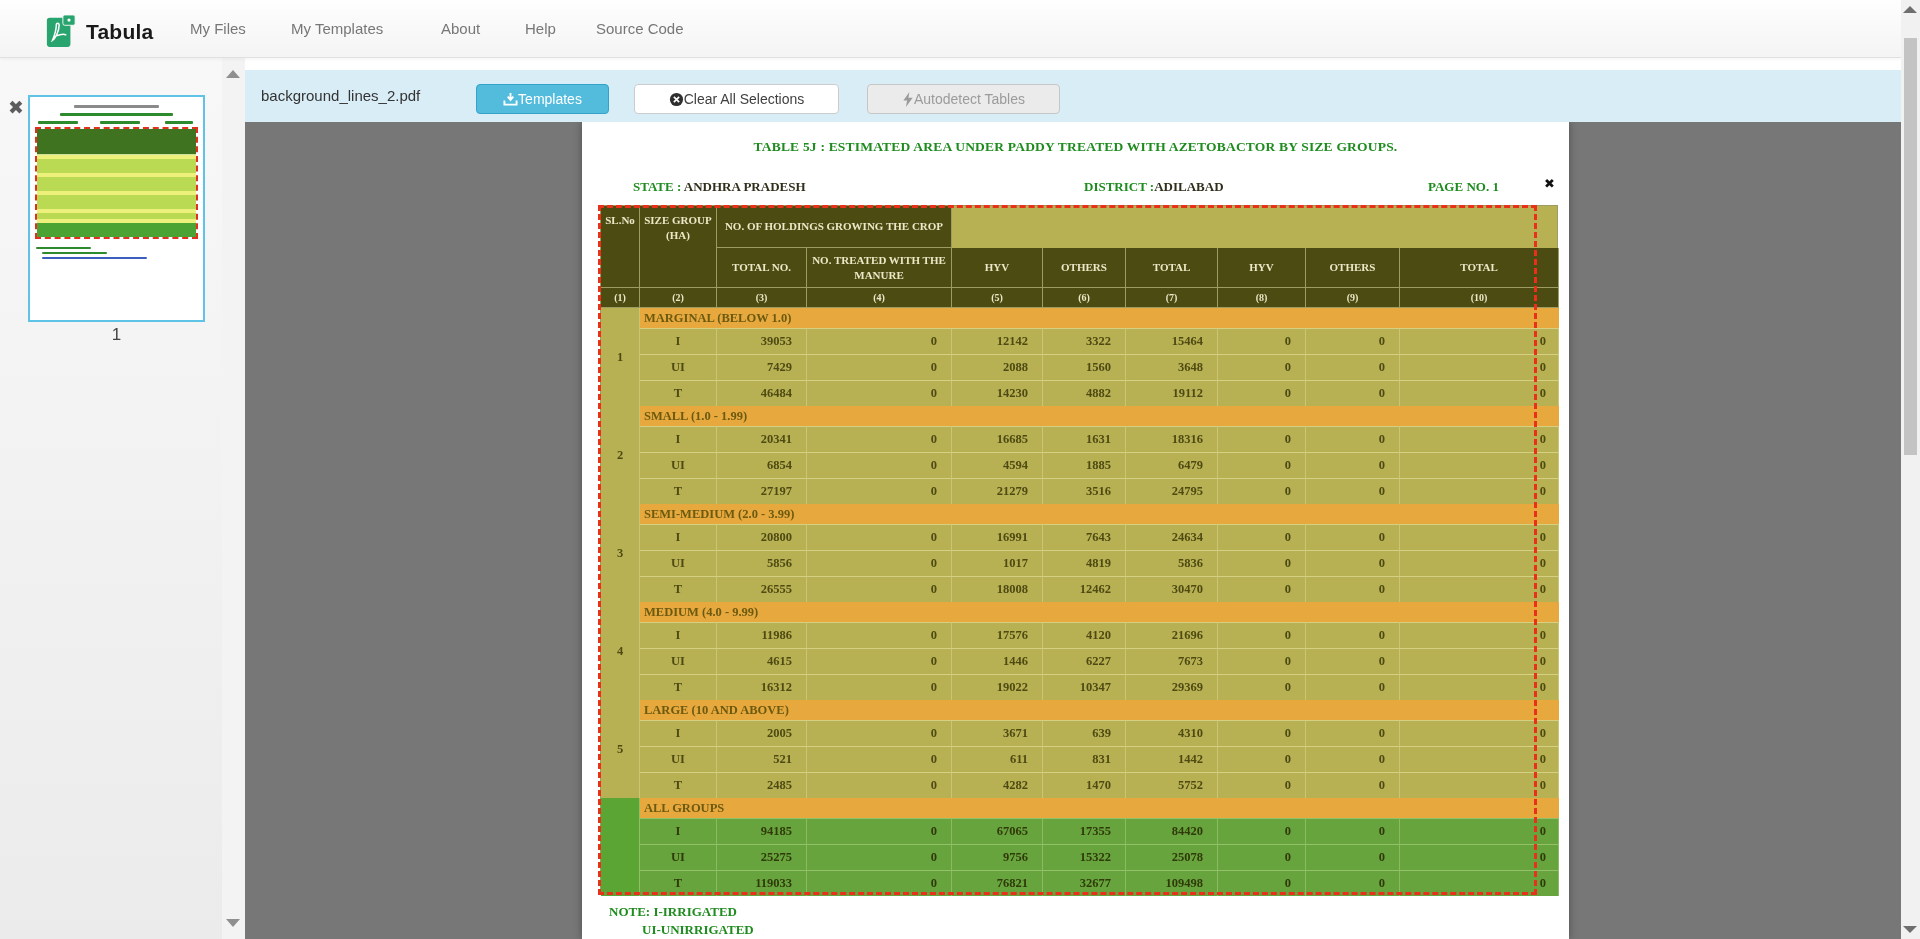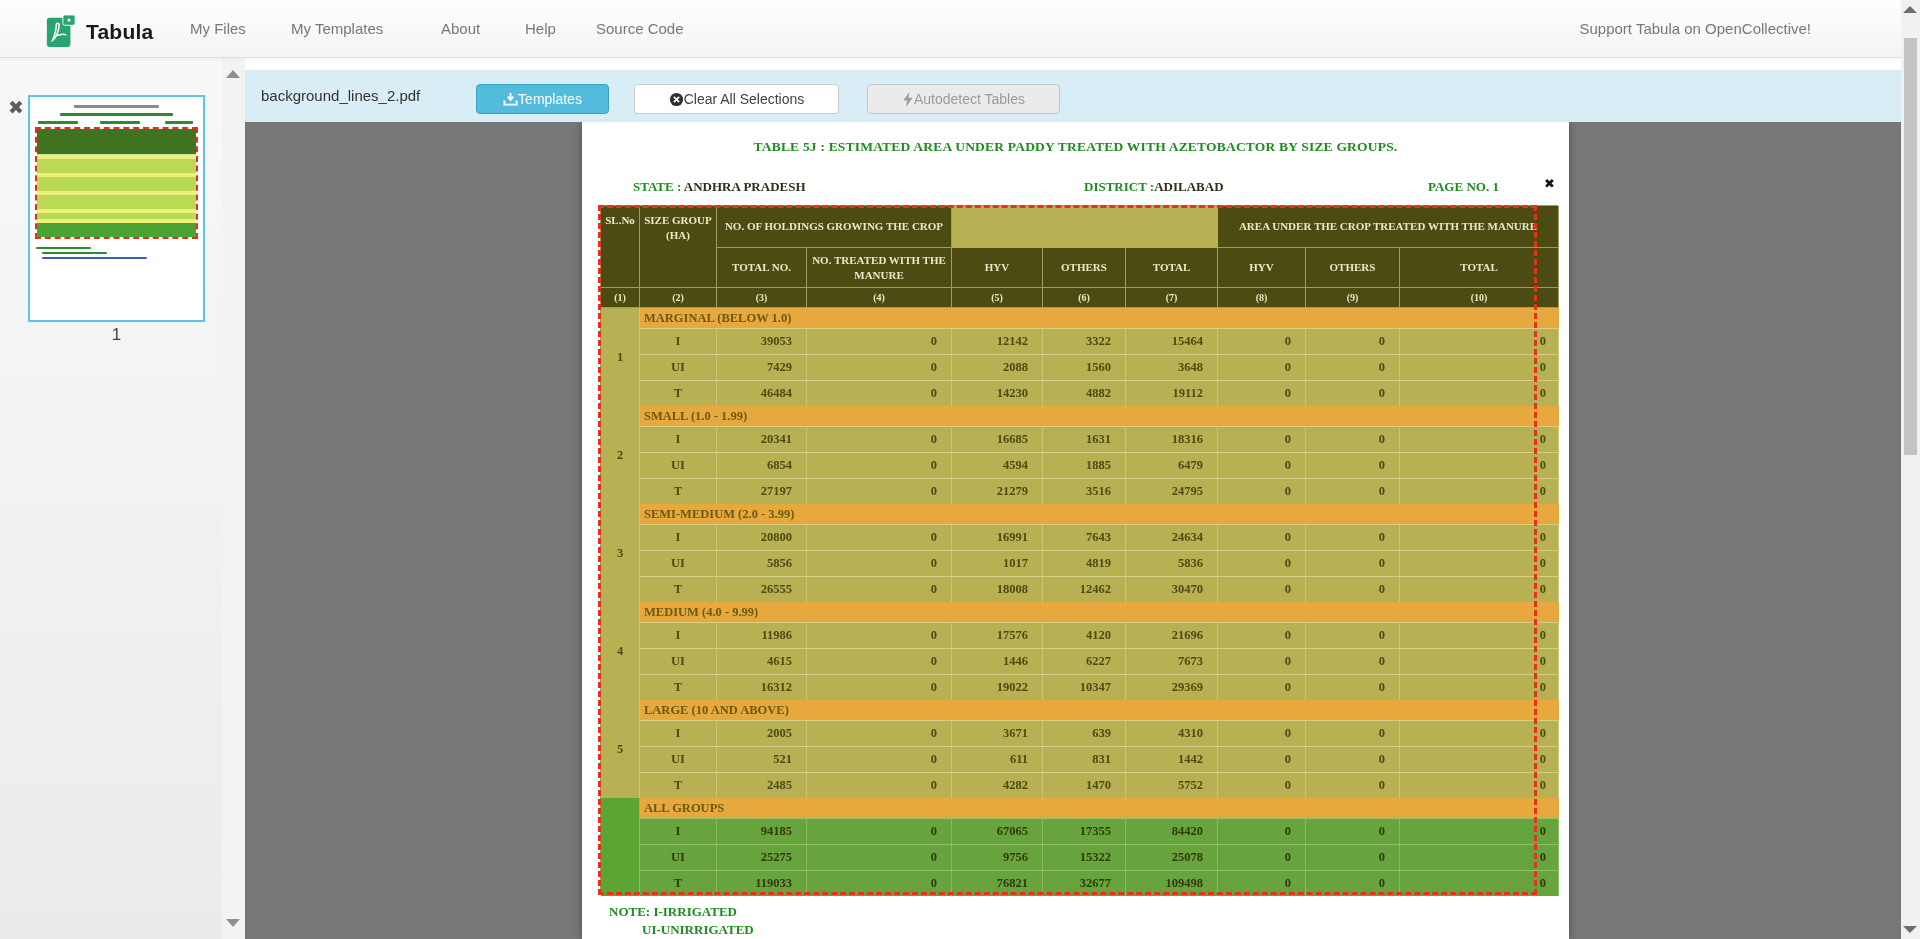--- a/index.html
+++ b/index.html
@@ -113,21 +113,20 @@
       </span>
       <span id="brand-label">Tabula</span>
     </div>
     <div id="nav-links">
         <div class="nav-link" style="left: 190px;">My Files</div>
         <div class="nav-link" style="left: 291px;">My Templates</div>
         <div class="nav-link" style="left: 441px;">About</div>
         <div class="nav-link" style="left: 525px;">Help</div>
         <div class="nav-link" style="left: 596px;">Source Code</div>
       </div>
-    <div id="support-link">Support Tabula on OpenCollective!</div>
   </div>
 
   <div id="sidebar">
     <div id="sidebar-scrollstrip">
       <div id="sb-up" class="tri-up"></div>
       <div id="sb-down" class="tri-down"></div>
     </div>
     <div id="remove-file">✖</div>
 
     <div id="thumb">
@@ -197,21 +196,20 @@
         </div>
         <div class="meta" id="meta-pageno">
           <span class="lab">PAGE NO. 1</span>
         </div>
         <div id="sel-close">✖</div>
 
         <div id="pdf-table">
             <div class="hc top" style="left: 0px; top: 0px; width: 39px; height: 82px;">SL.No</div>
             <div class="hc top" style="left: 39px; top: 0px; width: 77px; height: 82px;">SIZE GROUP (HA)</div>
             <div class="hc" style="left: 116px; top: 0px; width: 235px; height: 42px;">NO. OF HOLDINGS GROWING THE CROP</div>
-            <div class="hc" style="left: 617px; top: 0px; width: 341px; height: 42px;">AREA UNDER THE CROP TREATED WITH THE MANURE</div>
             <div class="hc" style="left: 116px; top: 42px; width: 90px; height: 40px;">TOTAL NO.</div>
             <div class="hc" style="left: 206px; top: 42px; width: 145px; height: 40px;">NO. TREATED WITH THE MANURE</div>
             <div class="hc" style="left: 351px; top: 42px; width: 91px; height: 40px;">HYV</div>
             <div class="hc" style="left: 442px; top: 42px; width: 83px; height: 40px;">OTHERS</div>
             <div class="hc" style="left: 525px; top: 42px; width: 92px; height: 40px;">TOTAL</div>
             <div class="hc" style="left: 617px; top: 42px; width: 88px; height: 40px;">HYV</div>
             <div class="hc" style="left: 705px; top: 42px; width: 94px; height: 40px;">OTHERS</div>
             <div class="hc" style="left: 799px; top: 42px; width: 159px; height: 40px;">TOTAL</div>
             <div class="hc" style="left: 0px; top: 82px; width: 39px; height: 20px; font-size: 10px;">(1)</div>
             <div class="hc" style="left: 39px; top: 82px; width: 77px; height: 20px; font-size: 10px;">(2)</div>

